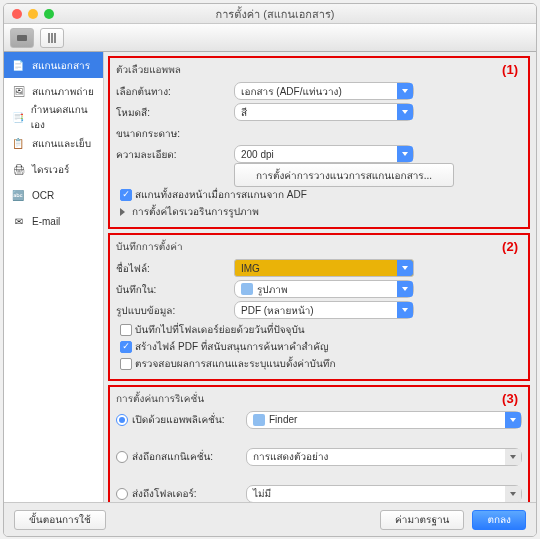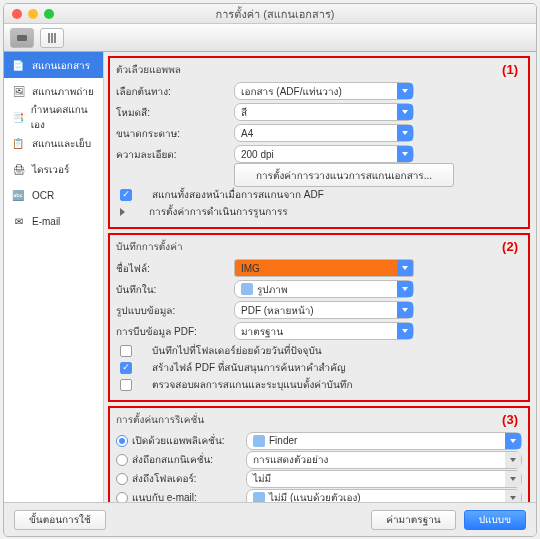--- a/index.html
+++ b/index.html
@@ -24,36 +24,36 @@
 .sectitle { font-size: 10px; color: #444; margin-bottom: 4px; }
 .row { display: flex; align-items: center; height: 20px; margin: 1px 0; }
 .lbl { width: 118px; text-align: left; padding-right: 20px; font-size: 10px; color: #333; }
 .sel { flex: 1; max-width: 180px; position: relative; }
 .select { height: 18px; background: #fff; border: 1px solid #bfbfbf; border-radius: 7px; display: flex; align-items: center; padding: 0 20px 0 6px; font-size: 10px; position: relative; }
 .select::after { content: ""; position: absolute; right: 0; top: 0; width: 16px; height: 100%; background: #4a90ff; border-radius: 0 3px 3px 0; }
 .select::before { content: ""; position: absolute; right: 5px; top: 6px; border-left: 3px solid transparent; border-right: 3px solid transparent; border-top: 4px solid #fff; z-index: 1; }
 .select.light::after { background: #e8e8e8; }
 .select.light::before { border-top-color: #666; }
 .btn { height: 18px; background: linear-gradient(#fff,#f0f0f0); border: 1px solid #bbb; border-radius: 3px; padding: 11px 10px; font-size: 10px; display: inline-flex; align-items: center; justify-content: center; cursor: pointer; }
-.chkrow { display: flex; align-items: center; gap: 20px; font-size: 10px; margin: 2px 0 2px 4px; }
+.chkrow { display: flex; align-items: center; gap: 3px; font-size: 10px; margin: 2px 0 2px 4px; }
 .chk { width: 12px; height: 12px; border: 1px solid #999; border-radius: 2px; background: #fff; display: inline-flex; align-items: center; justify-content: center; }
 .chk.on { background: #4a90ff; border-color: #4a90ff; }
 .chk.on::after { content: "✓"; color: #fff; font-size: 9px; line-height: 1; }
 .tri { display: inline-block; width: 0; height: 0; border-top: 4px solid transparent; border-bottom: 4px solid transparent; border-left: 5px solid #6a6a6a; margin-right: 4px; }
 .radiorow { display: flex; align-items: center; gap: 4px; font-size: 10px; margin: 2px 0; }
 .radio { width: 12px; height: 12px; border: 1px solid #999; border-radius: 50%; background: #fff; display: inline-flex; align-items: center; justify-content: center; }
 .radio.on { border-color: #4a90ff; }
 .radio.on::after { content: ""; width: 6px; height: 6px; border-radius: 50%; background: #4a90ff; }
-.appradios { display: grid; grid-template-columns: 130px 1fr; row-gap: 0; align-items: center; }
+.appradios { display: grid; grid-template-columns: 130px 1fr; row-gap: 18px; align-items: center; }
 .ficon { width: 12px; height: 12px; background: #8fbef0; border-radius: 2px; display: inline-block; margin-right: 4px; }
 .footer { position: absolute; bottom: 0; left: 0; right: 0; height: 34px; background: #ececec; border-top: 1px solid #c8c8c8; display: flex; align-items: center; padding: 0 10px; justify-content: flex-end; }
 .footer .btn { height: 20px; padding: 0 14px; }
 .footer .spacer { flex: 1; }
 .btn.primary { background: linear-gradient(#5ca8ff,#2a7cff); color: #fff; border-color: #2a7cff; }
-.input { height: 18px; background: #f97316; border: 1px solid #bfbfbf; border-radius: 3px; padding: 0 6px; font-size: 10px; display: flex; align-items: center; flex: 1; max-width: 180px; position: relative; }
+.input { height: 18px; background: #eab308; border: 1px solid #bfbfbf; border-radius: 3px; padding: 0 6px; font-size: 10px; display: flex; align-items: center; flex: 1; max-width: 180px; position: relative; }
 .input::after { content: ""; position: absolute; right: 0; top: 0; width: 16px; height: 100%; background: #4a90ff; border-radius: 0 3px 3px 0; }
 .input::before { content: ""; position: absolute; right: 5px; top: 6px; border-left: 3px solid transparent; border-right: 3px solid transparent; border-top: 4px solid #fff; z-index: 1; }
 </style>
 </head>
 <body>
 
 <div class="window">
   <div class="titlebar">
     <div class="traffic">
       <div class="dot r"></div>
@@ -122,41 +122,38 @@
             </div>
           </div>
         <div class="row">
             <div class="lbl">โหมดสี:</div>
             <div class="sel">
               <div class="select">สี</div>
             </div>
           </div>
         <div class="row">
             <div class="lbl">ขนาดกระดาษ:</div>
-            <div class="sel">
-              <div class="select">A4</div>
-            </div>
           </div>
         <div class="row">
             <div class="lbl">ความละเอียด:</div>
             <div class="sel">
               <div class="select">200 dpi</div>
             </div>
           </div>
         <div class="row">
             <div class="lbl"></div>
             <div style="flex:1;max-width:220px"><div class="btn" style="width:100%">การตั้งค่าการวางแนวการสแกนเอกสาร...</div></div>
           </div>
         <div class="chkrow">
             <span class="chk on"></span>
             <span>สแกนทั้งสองหน้าเมื่อการสแกนจาก ADF</span>
           </div>
         <div class="chkrow">
             <span class="tri"></span>
-            <span>การตั้งค่าการดำเนินการรูนการร</span>
+            <span>การตั้งค่ไดรเวอรินการรูปภาพ</span>
           </div>
       </div>
 
       <div class="section">
         <div class="secnum">(2)</div>
         <div class="sectitle">บันทึกการตั้งค่า</div>
         <div class="row">
             <div class="lbl">ชื่อไฟล์:</div>
             <div class="input">IMG</div>
           </div>
@@ -166,26 +163,20 @@
               <div class="select">
                 <span class="ficon"></span>
                 <span>รูปภาพ</span>
               </div>
             </div>
           </div>
         <div class="row">
             <div class="lbl">รูปแบบข้อมูล:</div>
             <div class="sel">
               <div class="select">PDF (หลายหน้า)</div>
-            </div>
-          </div>
-        <div class="row">
-            <div class="lbl">การบีบข้อมูล PDF:</div>
-            <div class="sel">
-              <div class="select">มาตรฐาน</div>
             </div>
           </div>
         <div class="chkrow">
             <span class="chk"></span>
             <span>บันทึกไปที่โฟลเดอร์ย่อยด้วยวันที่ปัจจุบัน</span>
           </div>
         <div class="chkrow">
             <span class="chk on"></span>
             <span>สร้างไฟล์ PDF ที่สนับสนุนการค้นหาคำสำคัญ</span>
           </div>
@@ -234,15 +225,15 @@
       </div>
 
     </div>
   </div>
 
   <div class="footer">
     <div class="btn">ขั้นตอนการใช้</div>
     <div class="spacer"></div>
     <div class="btn">ค่ามาตรฐาน</div>
     <div style="width:8px"></div>
-    <div class="btn primary">ปแบบข</div>
+    <div class="btn primary">ตกลง</div>
   </div>
 </div>
 
 </body></html>

